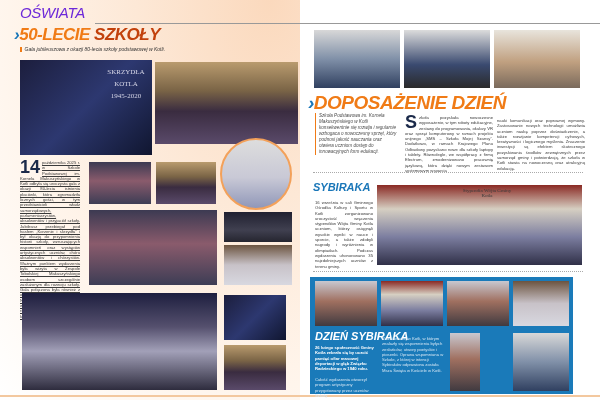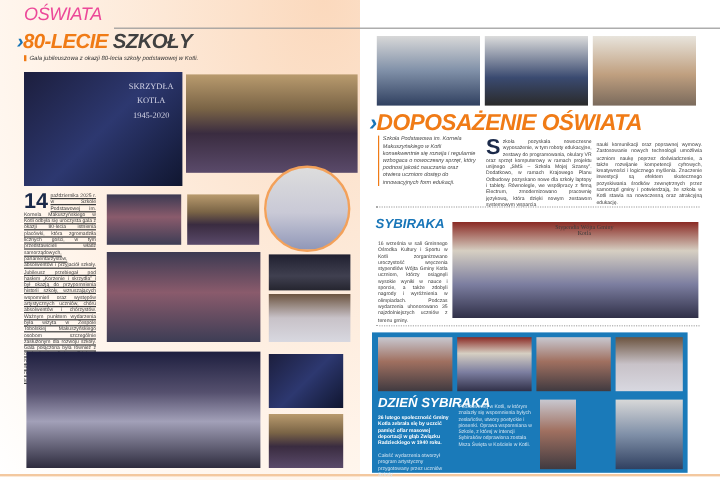--- a/index.html
+++ b/index.html
@@ -4,28 +4,28 @@
 <style>
   * { box-sizing: border-box; margin: 0; padding: 0; }
   html, body { width: 600px; height: 400px; overflow: hidden; background: #fff; }
   body { position: relative; font-family: "Liberation Sans", sans-serif; }
 
   .page-left { position: absolute; left: 0; top: 0; width: 300px; height: 400px;
     background: radial-gradient(ellipse at 90% 0%, #fbd9bd 0%, #fde8d6 35%, #fff4ea 65%, #fff 100%); }
   .page-right { position: absolute; left: 300px; top: 0; width: 300px; height: 400px; background: #fff; }
   .bottom-rule { position: absolute; left: 0; top: 395px; width: 600px; height: 2px; background: #f3c89f; }
 
-  .section-label { position: absolute; left: 20px; top: 4px; font-size: 15px; color: #ec4899;
+  .section-label { position: absolute; left: 20px; top: 4px; font-size: 15px; color: #6d28d9;
     font-style: italic; letter-spacing: -0.3px; font-weight: 300; }
   .header-rule { position: absolute; left: 95px; top: 23px; width: 505px; height: 1px; background: #999; }
 
   .title { position: absolute; font-weight: bold; font-style: italic; letter-spacing: -0.5px; }
   .title .chev { color: #1976b8; }
   .title .orange { color: #f07b16; }
-  .title .dark { color: #404040; }
+  .title .dark { color: #c2410c; }
 
   .left-title { left: 14px; top: 25px; font-size: 17px; }
   .left-lead { position: absolute; left: 20px; top: 46px; font-size: 5px; color: #333; font-style: italic; }
   .left-lead::before { content: ""; display: inline-block; width: 1.5px; height: 5px; background: #f07b16; margin-right: 3px; vertical-align: middle; }
 
   .photo { position: absolute; overflow: hidden; }
   .ph-stage { background: linear-gradient(135deg, #1c1e3d 0%, #2d3870 50%, #101630 100%); }
   .ph-hall { background: linear-gradient(180deg, #b99b6e 0%, #7a6446 35%, #3a2c40 60%, #5a4a6a 100%); }
   .ph-group { background: linear-gradient(180deg, #3c3a52 0%, #8a5b6c 45%, #3d3d55 100%); }
   .ph-dark { background: linear-gradient(180deg, #202030 0%, #404050 60%, #25252f 100%); }
@@ -62,21 +62,21 @@
 <body>
 
 <div class="page-left"></div>
 <div class="page-right"></div>
 <div class="bottom-rule"></div>
 
 <div class="section-label">OŚWIATA</div>
 <div class="header-rule"></div>
 
 <div class="title left-title">
-  <span class="chev">›</span><span class="orange">80-LECIE</span>
+  <span class="chev">›</span><span class="orange">50-LECIE</span>
   <span class="dark">SZKOŁY</span>
 </div>
 <div class="left-lead">Gala jubileuszowa z okazji 80-lecia szkoły podstawowej w Kotli.</div>
 
 <div class="photo ph-stage" style="left:20px;top:60px;width:132px;height:95px;">
   <div class="caption-overlay" style="right:6px;top:6px;width:40px;text-align:center;line-height:12px;">SKRZYDŁA KOTLA 1945-2020</div>
 </div>
 <div class="photo ph-hall" style="left:155px;top:62px;width:143px;height:82px;"></div>
 
 <div class="body-text" style="left:20px;top:160px;width:60px;text-decoration:underline;">
@@ -93,21 +93,21 @@
 
 <div class="photo ph-choir" style="left:22px;top:293px;width:195px;height:97px;"></div>
 <div class="photo ph-stage" style="left:224px;top:295px;width:62px;height:45px;"></div>
 <div class="photo ph-hall" style="left:224px;top:345px;width:62px;height:45px;"></div>
 
 <div class="photo ph-comp" style="left:314px;top:30px;width:86px;height:58px;"></div>
 <div class="photo ph-office" style="left:404px;top:30px;width:86px;height:58px;"></div>
 <div class="photo ph-boxes" style="left:494px;top:30px;width:86px;height:58px;"></div>
 
 <div class="title right-title">
-  <span class="chev">›</span><span class="orange">DOPOSAŻENIE OŚWIATA</span>
+  <span class="chev">›</span><span class="orange">DOPOSAŻENIE DZIEŃ</span>
 </div>
 
 <div class="pull-quote">Szkoła Podstawowa im. Kornela Makuszyńskiego w Kotli konsekwentnie się rozwija i regularnie wzbogaca o nowoczesny sprzęt, który podnosi jakość nauczania oraz otwiera uczniom dostęp do innowacyjnych form edukacji.</div>
 
 <div class="body-text" style="left:405px;top:115px;width:88px;">
   <span class="dropcap">S</span><span>zkoła pozyskała nowoczesne wyposażenie, w tym roboty edukacyjne, zestawy do programowania, okulary VR oraz sprzęt komputerowy w ramach projektu unijnego „SMS – Szkoła Mojej Szansy”. Dodatkowo, w ramach Krajowego Planu Odbudowy pozyskano nowe dla szkoły laptopy i tablety. Równolegle, we współpracy z firmą Electrum, zmodernizowano pracownię językową, która dzięki nowym zestawom systemowym wsparcia</span>
 </div>
 <div class="body-text" style="left:497px;top:118px;width:88px;">nauki komunikacji oraz poprawnej wymowy. Zastosowanie nowych technologii umożliwia uczniom naukę poprzez doświadczenie, a także rozwijanie kompetencji cyfrowych, kreatywności i logicznego myślenia. Znaczenie inwestycji są efektem skutecznego pozyskiwania środków zewnętrznych przez samorząd gminy i potwierdzają, że szkoła w Kotli stawia na nowoczesną oraz atrakcyjną edukację.</div>
 
 <div class="dot-rule" style="left:313px;top:172px;width:270px;"></div>

